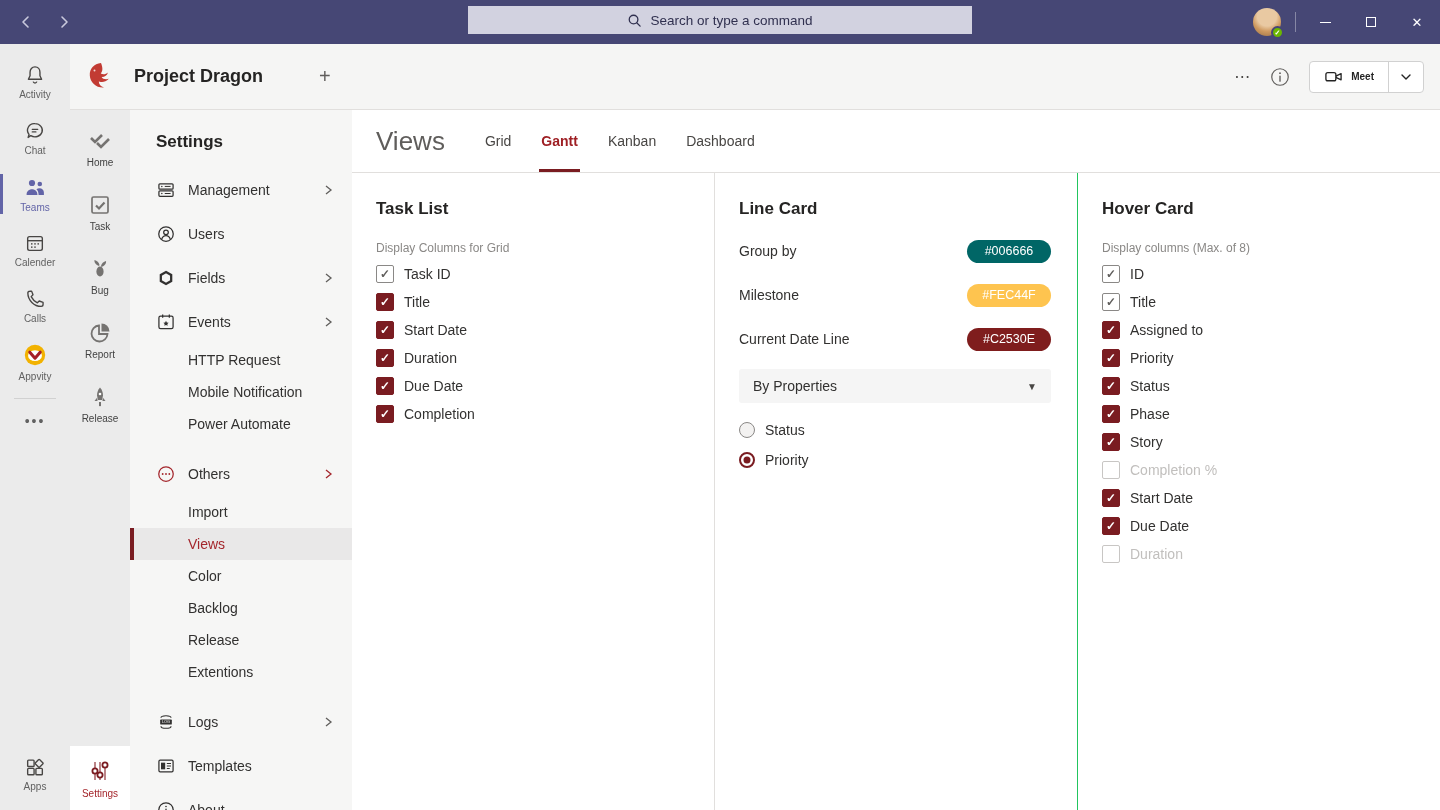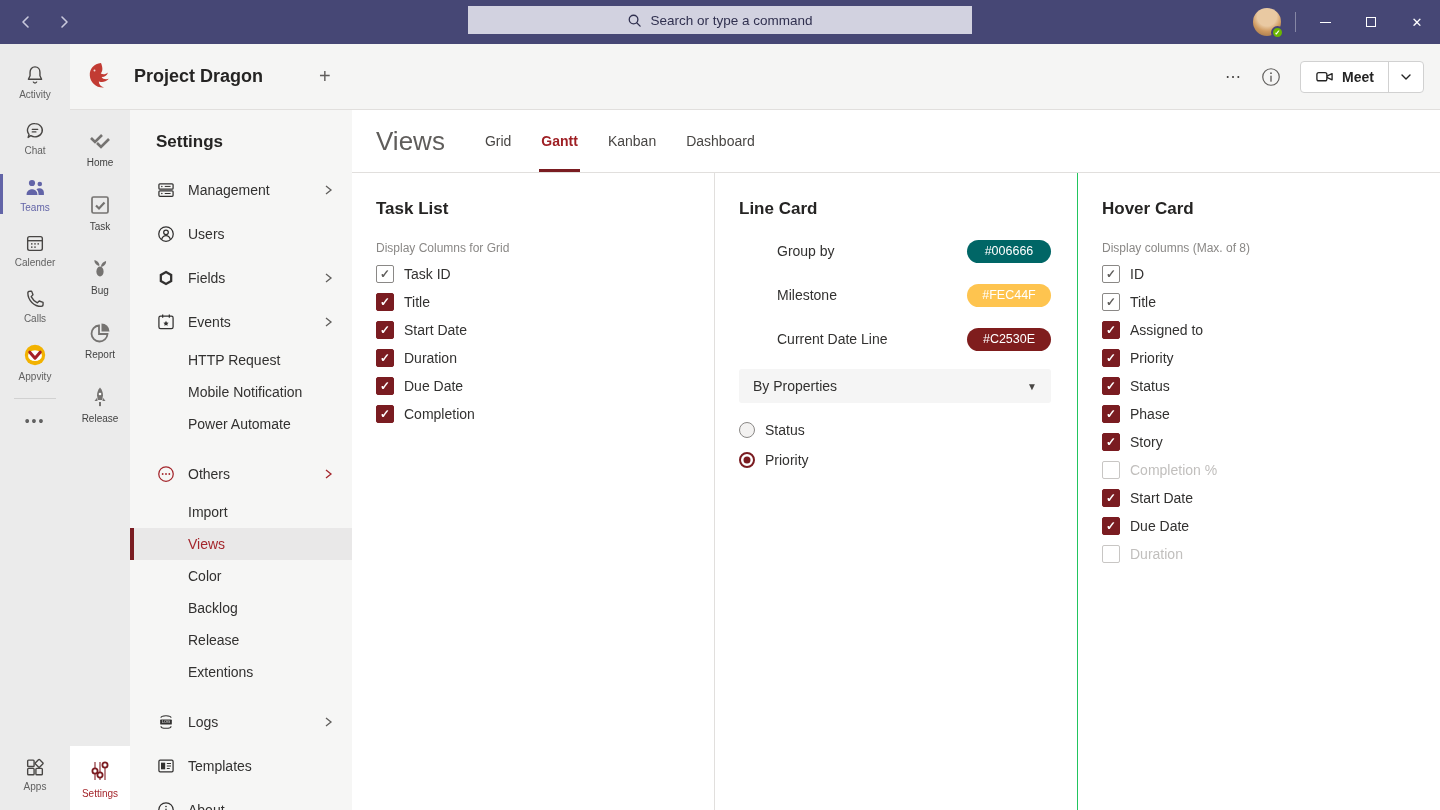--- a/index.html
+++ b/index.html
@@ -54,21 +54,21 @@
   .chan-tab { font-size:14px; color:#484644; height:100%; display:flex; align-items:center; position:relative; cursor:pointer; }
   .chan-tab.active { color:#6264a7; font-weight:bold; }
   .chan-tab.active::after { content:""; position:absolute; left:0; right:0; bottom:12px; height:3px; background:#6264a7; border-radius:2px; }
   .add-tab { margin-left:22px; font-size:20px; color:#605e5c; cursor:pointer; font-weight:300; }
   .chan-right { margin-left:auto; display:flex; align-items:center; gap:18px; }
   .more-dots { font-size:16px; color:#484644; letter-spacing:1px; cursor:pointer; }
   .info-btn { cursor:pointer; display:flex; }
   .meet-btn { display:flex; align-items:center; height:32px; background:#fff; border:1px solid #d1d1d1; border-radius:4px;
     overflow:hidden; cursor:pointer; }
   .meet-main { display:flex; align-items:center; gap:8px; padding:0 14px; height:100%; }
-  .meet-label { font-size:14px; font-weight:bold; color:#242424; }
+  .meet-label { font-size:10px; font-weight:bold; color:#242424; }
   .meet-split { width:1px; height:100%; background:#d1d1d1; }
   .meet-chevron { width:34px; height:100%; display:flex; align-items:center; justify-content:center; }
 
   
   .content-row { flex:1; display:flex; min-height:0; }
 
   
   .second-rail { width:60px; background:#ebebeb; display:flex; flex-direction:column; flex:0 0 60px; }
   .srail-item { height:64px; display:flex; flex-direction:column; align-items:center; justify-content:center; gap:4px; cursor:pointer; }
   .srail-label { font-size:10px; color:#424242; }
@@ -108,21 +108,21 @@
   .cb { width:18px; height:18px; border-radius:2px; display:flex; align-items:center; justify-content:center; flex:0 0 18px;
     font-size:12px; line-height:1; }
   .cb.accent { background:#7a1c21; border:1px solid #7a1c21; color:#fff; }
   .cb.muted { background:#fff; border:1px solid #8a8886; color:#605e5c; }
   .cb.off { background:#fff; border:1px solid #c8c6c4; color:transparent; }
   .cb.accent::after, .cb.muted::after { content:"\2713"; font-weight:bold; }
   .cb-label { font-size:14px; color:#323130; }
   .cb-label.disabled { color:#c1bfbd; }
 
   
-  .lc-row { display:flex; align-items:center; justify-content:space-between; margin-top:20px; height:24px;margin-left:38px; }
+  .lc-row { display:flex; align-items:center; justify-content:space-between; margin-top:20px; height:24px; }
   .lc-row:first-of-type { margin-top:24px; }
   .lc-label { font-size:14px; color:#323130; }
   .pill { min-width:84px; height:23px; border-radius:12px; display:flex; align-items:center; justify-content:center;
     color:#fff; font-size:12.5px; padding:0 10px; }
   .lc-dropdown { margin-top:18px; height:34px; background:#f5f5f5; border-radius:3px; display:flex; align-items:center;
     padding:0 14px; font-size:14px; color:#323130; cursor:pointer; }
   .lc-caret { margin-left:auto; font-size:10px; color:#484644; }
   .radio-row { display:flex; align-items:center; gap:10px; margin-top:12px; height:18px; cursor:pointer; }
   .radio-group { margin-top:18px; }
   .radio { width:16px; height:16px; border-radius:50%; flex:0 0 16px; position:relative; }

